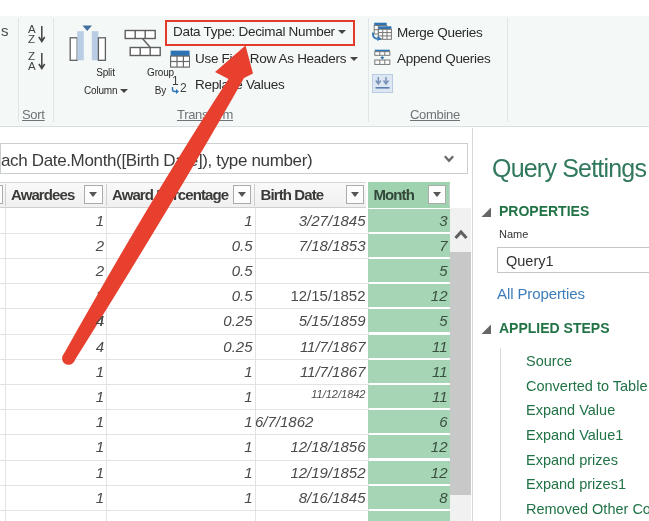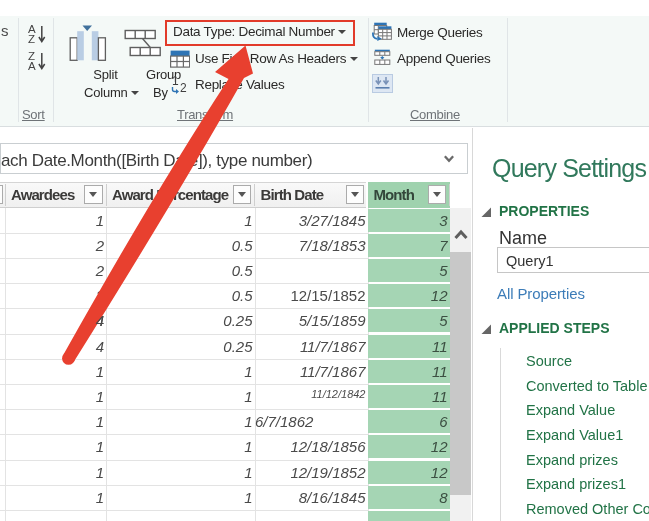--- a/index.html
+++ b/index.html
@@ -5,21 +5,21 @@
   * { margin:0; padding:0; box-sizing:border-box; }
   html,body { width:649px; height:521px; overflow:hidden; background:#fff;
     font-family:"Liberation Sans", sans-serif; }
   .abs { position:absolute; }
   #page { position:relative; width:649px; height:521px; background:#fff; }
   .ribbon { position:absolute; left:0; top:16px; width:649px; height:111px;
     background:#f4f9f7; border-bottom:1px solid #d9dee0; }
   .vsep { position:absolute; top:2px; width:1px; height:104px; background:#e0e5e7; }
   .grplabel { position:absolute; top:91px; font-size:13px; letter-spacing:-0.3px; color:#6e7377;text-decoration:underline; }
   .rtext { font-size:13.5px; letter-spacing:-0.3px; color:#2b2a29; white-space:nowrap; }
-  .rtext2 { font-size:13px; letter-spacing:-0.2px; color:#2b2a29; white-space:nowrap;padding-left:36px; }
+  .rtext2 { font-size:10px; letter-spacing:-0.2px; color:#2b2a29; white-space:nowrap;padding-left:36px; }
   .caret { display:inline-block; width:0; height:0; border-left:4px solid transparent;
     border-right:4px solid transparent; border-top:5px solid #444; vertical-align:middle; }
 </style>
 </head>
 <body>
 <div id="page">
 
   <div class="ribbon">
     <div class="abs" style="left:1px; top:6px; font-size:15px; color:#4a4a4a;">s</div>
     <div class="vsep" style="left:18px;"></div>
@@ -231,21 +231,21 @@
   </svg>
   <div class="abs" style="left:450px; top:252px; width:21px; height:243px; background:#c8c8c8;"></div>
 
   <div class="abs" style="left:472px; top:128px; width:1px; height:393px; background:#d8d8d8;"></div>
   <div class="abs" style="left:492px; top:154px; font-size:25px; font-weight:300; color:#31795c; letter-spacing:-0.8px; white-space:nowrap;">Query Settings</div>
 
   <svg class="abs" style="left:481px; top:207px;" width="11" height="11" viewBox="0 0 11 11">
     <polygon points="10,0.5 10,10 0.5,10" fill="#666"></polygon>
   </svg>
   <div class="abs" style="left:499px; top:203px; font-size:14px; font-weight:bold; color:#217346;">PROPERTIES</div>
-  <div class="abs" style="left:499px; top:228px; font-size:18px; color:#333;">Name</div>
+  <div class="abs" style="left:499px; top:228px; font-size:11px; color:#333;">Name</div>
   <div class="abs" style="left:497px; top:247px; width:152px; height:26px; background:#fff; border:1px solid #c6c6c6; border-right:none;">
     <div class="abs" style="left:8px; top:5px; font-size:14.5px; color:#333;">Query1</div>
   </div>
   <div class="abs" style="left:497px; top:285px; font-size:15px; letter-spacing:-0.1px; color:#3c7cb8;">All Properties</div>
 
   <svg class="abs" style="left:481px; top:324px;" width="11" height="11" viewBox="0 0 11 11">
     <polygon points="10,0.5 10,10 0.5,10" fill="#666"></polygon>
   </svg>
   <div class="abs" style="left:499px; top:320px; font-size:14px; font-weight:bold; color:#217346;">APPLIED STEPS</div>
 

